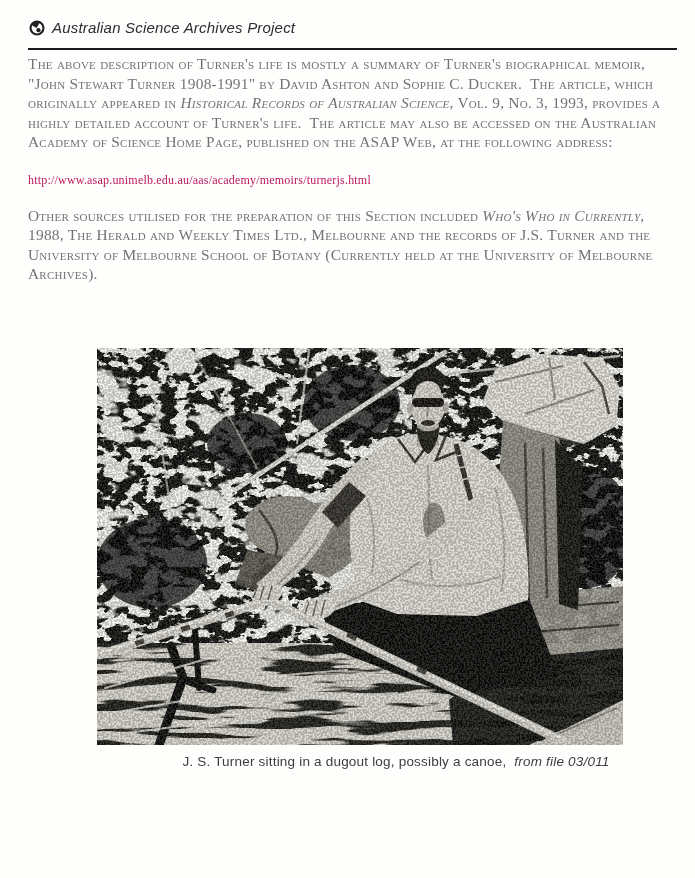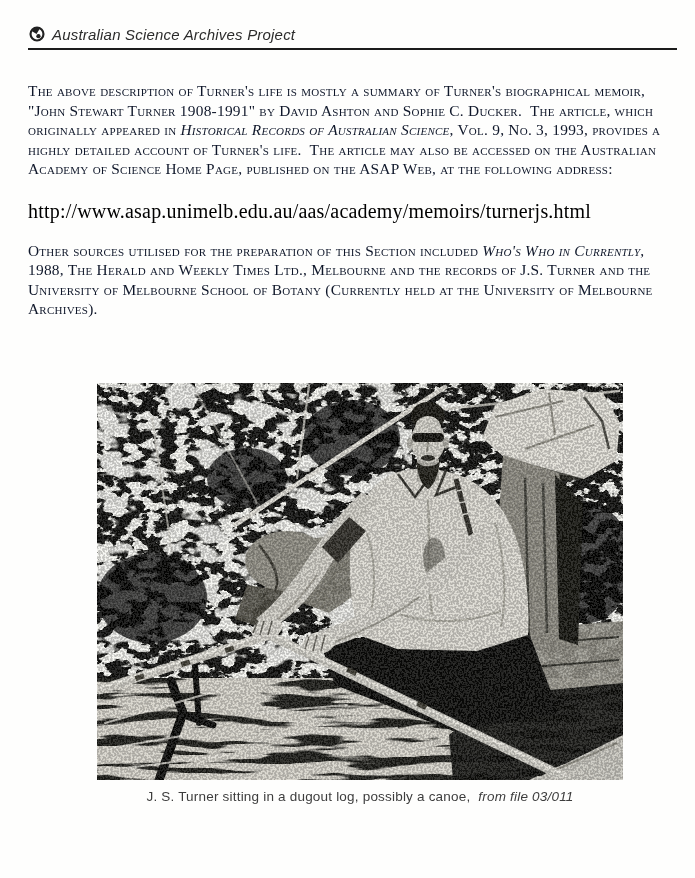--- a/index.html
+++ b/index.html
@@ -2,37 +2,37 @@
 <html><head>
 <meta charset="utf-8">
 <style>
   html,body{margin:0;padding:0;background:#ffffff;}
   body{width:695px;height:878px;overflow:hidden;}
   .page{position:relative;width:695px;height:878px;background:#fefefd;
         font-family:"Liberation Serif",serif;color:#1d1d1d;}
   .content{padding:19px 23px 0 28px;}
 
   
-  .hdr{display:flex;align-items:flex-end;gap:6px;height:24px;}
+  .hdr{display:flex;align-items:flex-start;gap:6px;height:24px;}
   .logo{width:18px;height:18px;flex:0 0 auto;}
   .logo svg{width:18px;height:18px;display:block;}
   .hdr-title{font-family:"Liberation Sans",sans-serif;font-style:italic;
              font-size:15px;color:#2c2c2c;letter-spacing:.2px;}
   .rule{height:2px;background:#1c1c1c;margin-top:5px;width:649px;}
 
   
-  .body-text{font-size:15.4px;line-height:19.5px;color:#0f172a;
+  .body-text{font-size:15.4px;line-height:19.5px;color:#737373;
              font-variant:small-caps;letter-spacing:.25px;
-             white-space:pre-wrap;margin:31px 0 0 0;width:645px;}
+             white-space:pre-wrap;margin:4px 0 0 0;width:645px;}
   .p2{margin-top:18px;}
-  .url{font-size:20px;color:#000000;margin:21px 0 8px 0;letter-spacing:.2px;}
+  .url{font-size:12px;color:#be185d;margin:21px 0 8px 0;letter-spacing:.2px;}
   .it{font-style:italic;}
 
   
-  figure{margin:64px 0 0 69px;width:526px;}
+  figure{margin:64px 0 0 69px;width:598px;}
   .photo{width:526px;height:397px;background:#0d0d0b;}
   .photo svg{display:block;width:526px;height:397px;}
   figcaption{margin-top:9px;text-align:center;
              font-family:"Liberation Sans",sans-serif;font-size:13.5px;
              color:#3d3d3d;white-space:pre-wrap;letter-spacing:.2px;}
 </style>
 </head>
 <body>
 
 <div class="page">

